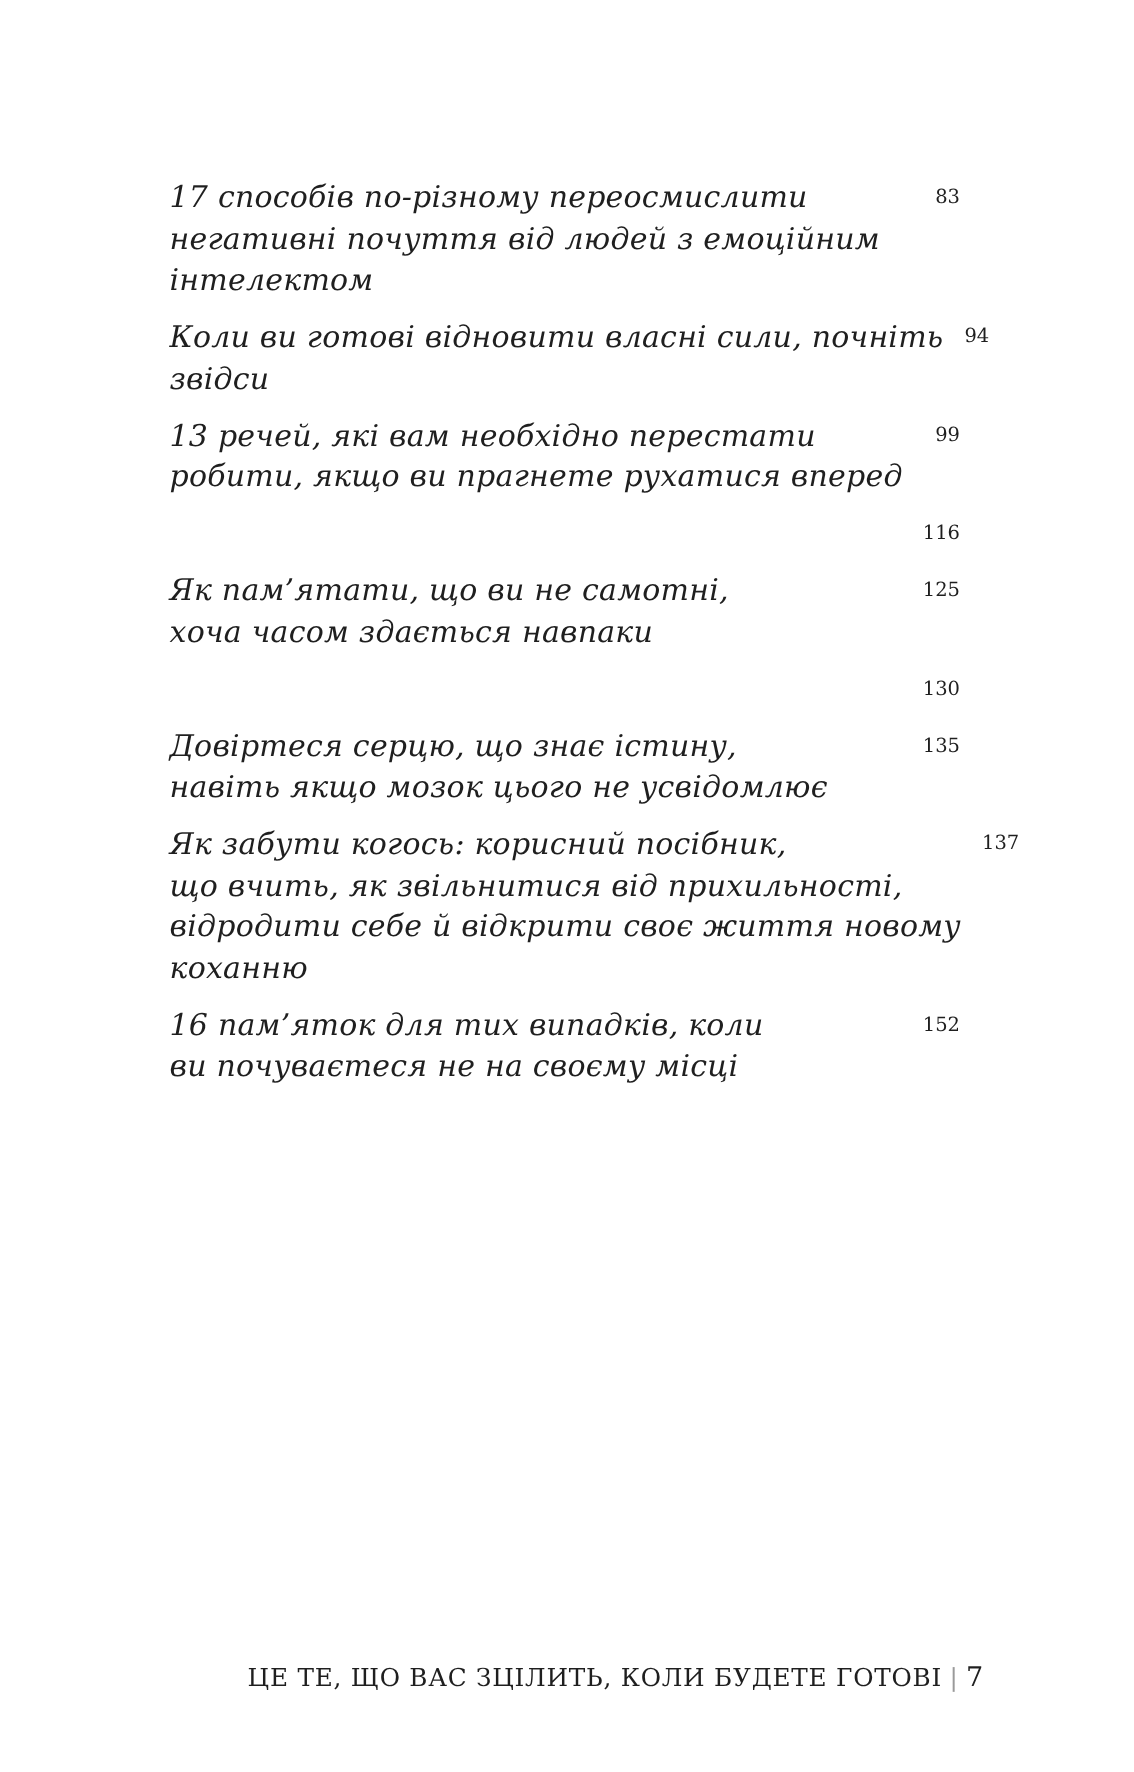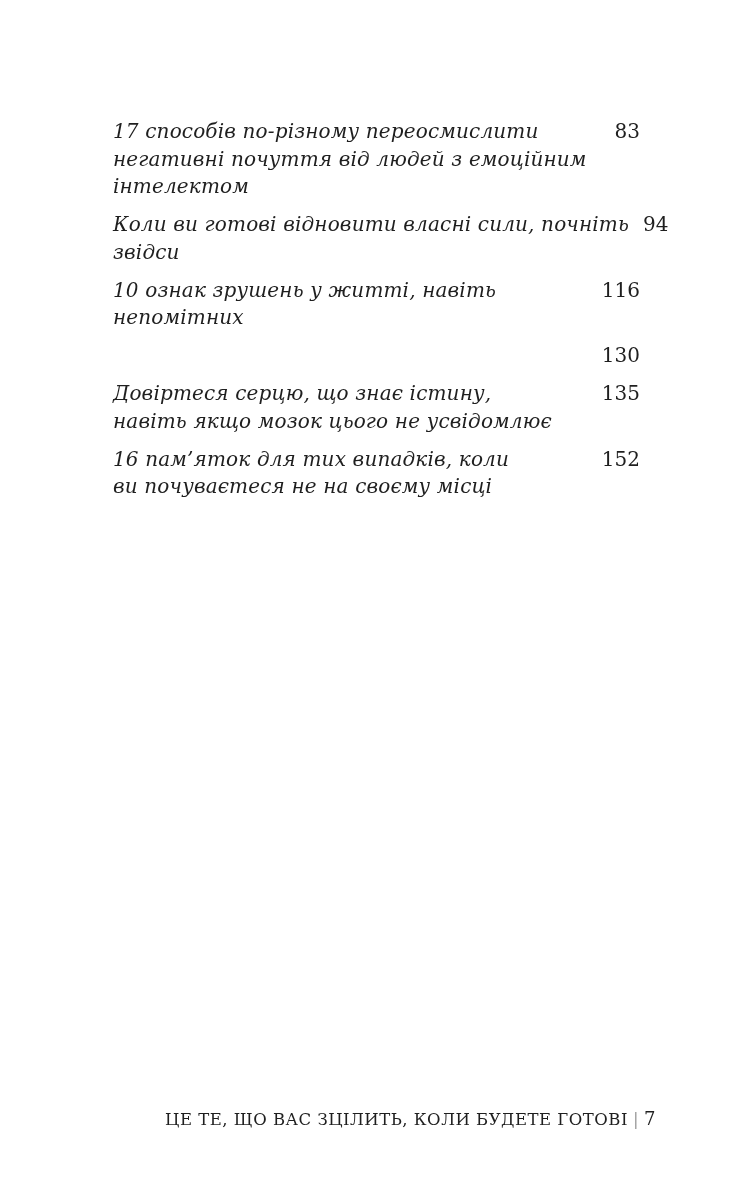--- a/index.html
+++ b/index.html
@@ -30,21 +30,21 @@
   .entry-title {
     font-style: italic;
     font-size: 20px;
     line-height: 27.5px;
     white-space: pre;
     letter-spacing: 0.15px;
   }
   .entry-page {
     margin-left: auto;
     font-style: normal;
-    font-size: 20px;
+    font-size: 13px;
     line-height: 27.5px;
     text-align: left;
     padding-left: 14px;
   }
   .footer {
     position: absolute;
     left: 129px;
     top: 1109px;
     width: 527px;
     text-align: right;
@@ -74,39 +74,54 @@
 інтелектом</div>
       <div class="entry-page">83</div>
     </div>
 
     <div class="toc-entry">
       <div class="entry-title">Коли ви готові відновити власні сили, почніть
 звідси</div>
       <div class="entry-page">94</div>
     </div>
 
+    <div class="toc-entry">
+      <div class="entry-title">13 речей, які вам необхідно перестати
+робити, якщо ви прагнете рухатися вперед</div>
+      <div class="entry-page">99</div>
+    </div>
 
 
     <div class="toc-entry">
-      <div class="entry-title">10 ознак зрушень у житті, навіть
-непомітних</div>
       <div class="entry-page">116</div>
     </div>
 
+    <div class="toc-entry">
+      <div class="entry-title">Як пам’ятати, що ви не самотні,
+хоча часом здається навпаки</div>
+      <div class="entry-page">125</div>
+    </div>
 
     <div class="toc-entry">
       <div class="entry-page">130</div>
     </div>
 
     <div class="toc-entry">
       <div class="entry-title">Довіртеся серцю, що знає істину,
 навіть якщо мозок цього не усвідомлює</div>
       <div class="entry-page">135</div>
     </div>
 
+    <div class="toc-entry">
+      <div class="entry-title">Як забути когось: корисний посібник,
+що вчить, як звільнитися від прихильності,
+відродити себе й відкрити своє життя новому
+коханню</div>
+      <div class="entry-page">137</div>
+    </div>
 
 
     <div class="toc-entry">
       <div class="entry-title">16 пам’яток для тих випадків, коли
 ви почуваєтеся не на своєму місці</div>
       <div class="entry-page">152</div>
     </div>
 
 
 

